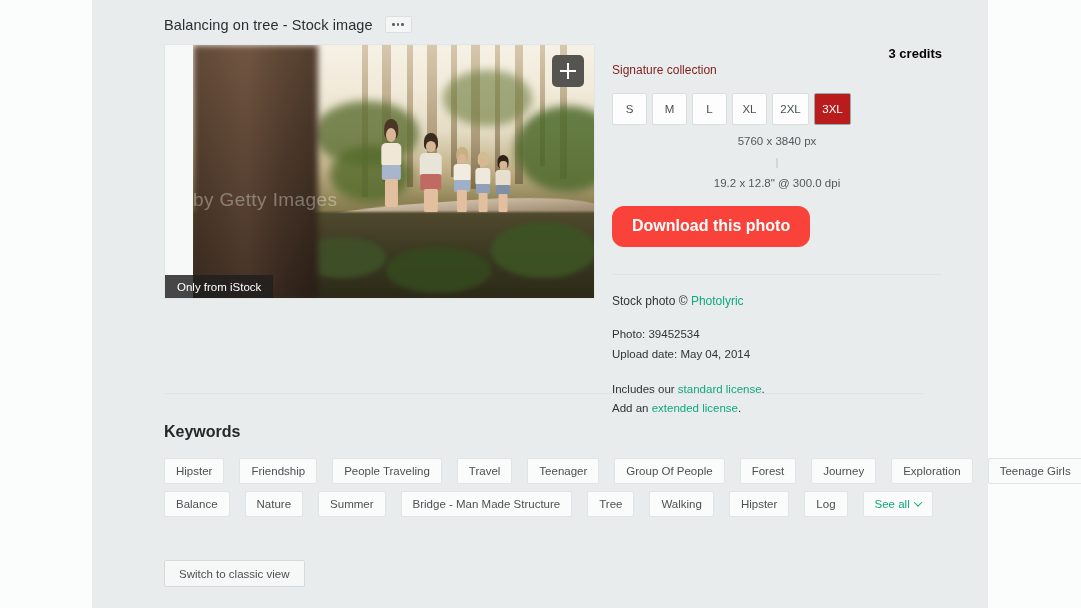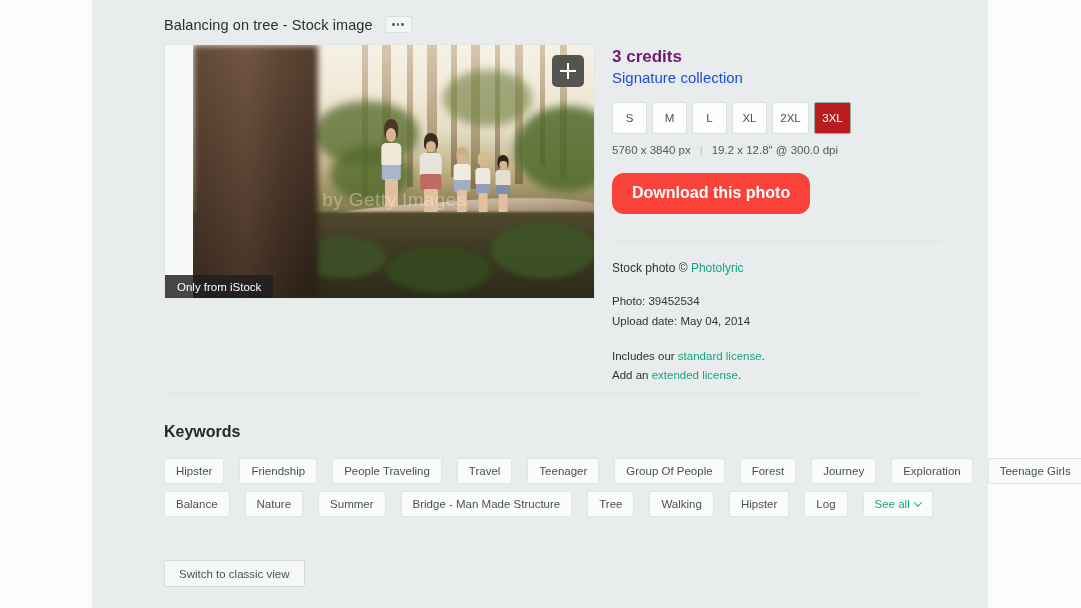--- a/index.html
+++ b/index.html
@@ -167,21 +167,21 @@
     font-size: 62px;
     font-weight: 700;
     color: rgba(255,255,255,.42);
     letter-spacing: -1px;
     line-height: 1;
     pointer-events: none;
   }
   .wm-sub {
     position: absolute;
     left: 0; right: 0; top: 57%;
-    text-align: center;
+    text-align: left;
     font-size: 19px;
     color: rgba(255,255,255,.34);
     letter-spacing: .4px;
     pointer-events: none;
   }
   .zoom-btn {
     position: absolute;
     right: 10px; top: 10px;
     width: 32px; height: 32px;
     background: #565450;
@@ -207,25 +207,26 @@
     font-size: 11.5px;
   }
 
   
   .buy-panel {
     position: absolute;
     left: 520px; top: 46px;
     width: 330px;
   }
   .credits {
-    font-size: 17px; font-weight: 700; color: #701a75;
+    font-size: 13px; font-weight: 700; color: #000000;
     line-height: 1.25;
+    text-align: right;
   }
   .collection {
-    font-size: 15px; color: #1d4ed8;
+    font-size: 12px; color: #7f1d1d;
     line-height: 1.3;
     margin-top: 1px;
   }
   .sizes {
     display: flex; gap: 5px;
     margin-top: 14px;
   }
   .size-btn {
     width: 35px; height: 32px;
     background: #fdfdfd;
@@ -237,21 +238,21 @@
   }
   .size-btn.wide { width: 37px; }
   .size-btn.selected {
     background: #b91c1c;
     border-color: #9ba9a6;
     color: #ffffff;
   }
   .dims {
     margin-top: 10px;
     font-size: 11.5px; color: #53595b;
-    display: flex; align-items: center; gap: 9px;
+    display: flex; align-items: center; gap: 9px; flex-direction: column;
   }
   .dims .sep { color: #bcc3c4; }
   .download-btn {
     margin-top: 17px;
     height: 41px;
     padding: 0 20px;
     display: inline-flex; align-items: center;
     background: #f9423a;
     border: none; border-radius: 12px;
     color: #fff;

